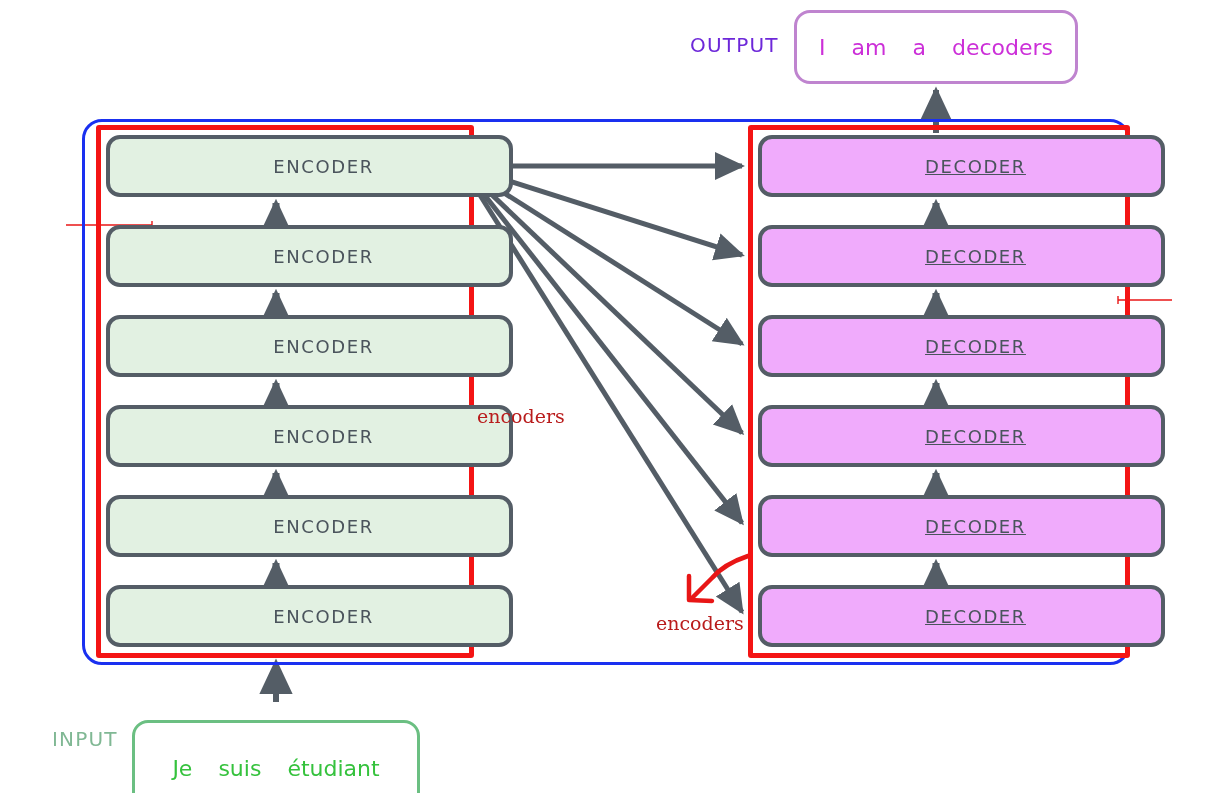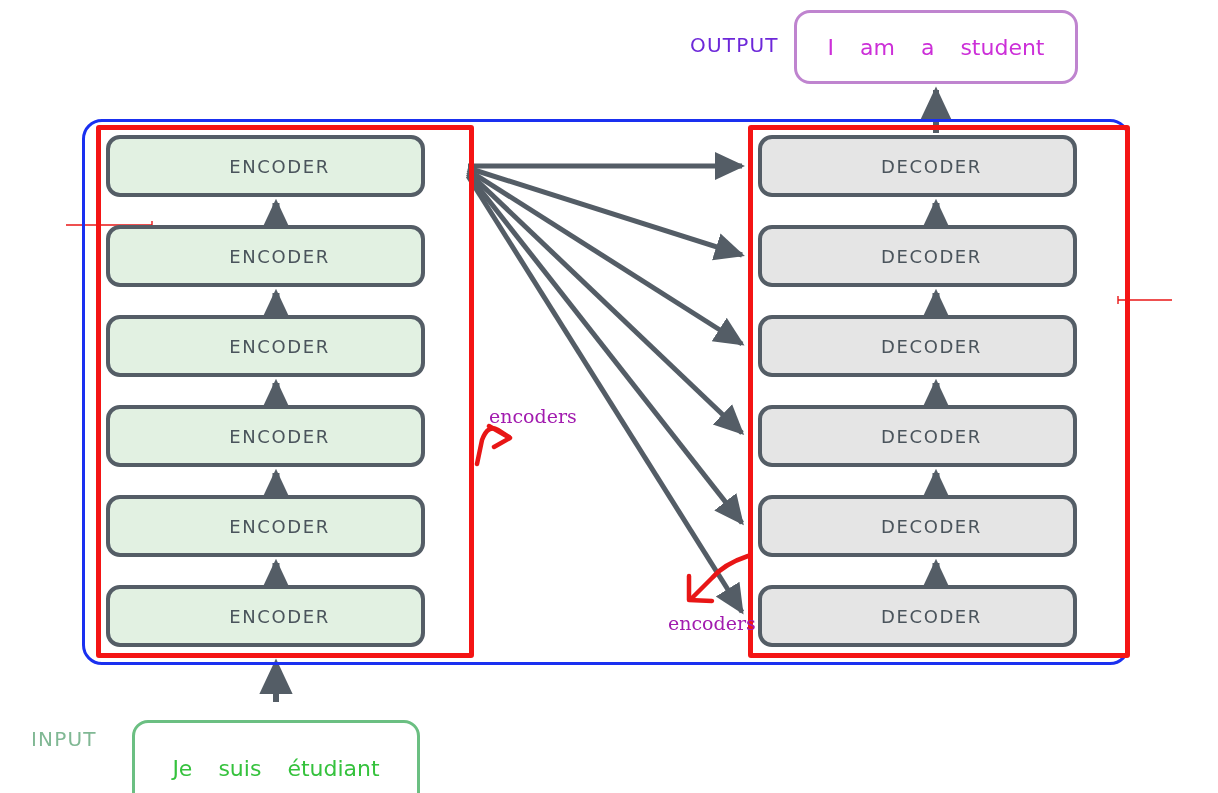--- a/index.html
+++ b/index.html
@@ -44,35 +44,35 @@
   .stack {
     position: absolute;
     width: 350px;
   }
   .stack.enc { left: 106px; top: 135px; }
   .stack.dec { left: 758px; top: 135px; }
 
   .block {
     position: absolute;
     left: 0;
-    width: 319px;
+    width: 407px;
     height: 62px;
     border: 4px solid #545d66;
     border-radius: 14px;
     box-sizing: border-box;
     display: flex;
     align-items: center;
     justify-content: center;
     font-size: 18px;
     letter-spacing: 1.6px;
     color: #4a545c;
     padding-left: 28px;
   }
   .block.enc { background: #e2f1e2; }
-  .block.dec { background: #e5e5e5; }
+  .block.dec { background: #f0abfc; text-decoration: underline; }
   
   .io-box {
     position: absolute;
     box-sizing: border-box;
     border-radius: 16px;
     display: flex;
     align-items: center;
     justify-content: center;
     background: #ffffff;
   }
@@ -92,30 +92,29 @@
   }
   .io-words.input-words { color: #35c23d; }
   .io-words.output-words { color: #cc2fd8; }
 
   .io-label {
     position: absolute;
     font-size: 20px;
     letter-spacing: 1.2px;
     font-weight: 500;
   }
-  .io-label.input-label  { left: 31px;  top: 727px; color: #80b894; }
+  .io-label.input-label  { left: 52px;  top: 727px; color: #80b894; }
   .io-label.output-label { left: 690px; top: 33px;  color: #6d28d9; }
 
   
   .annot {
     position: absolute;
     font-family: "DejaVu Serif", "Liberation Serif", serif;
     font-size: 19px;
-    color: #a21caf;
-    margin-left: 12px;
+    color: #b91c1c;
   }
   .annot.encoders-label { left: 477px; top: 405px; }
   .annot.decoders-label { left: 656px; top: 612px; }
 
   
   svg.overlay {
     position: absolute;
     left: 0; top: 0;
     width: 1218px;
     height: 793px;
@@ -245,17 +244,17 @@
       <span>étudiant</span>
     </div>
   </div>
 
   <div class="io-label output-label">OUTPUT</div>
   <div class="io-box output">
     <div class="io-words output-words">
       <span>I</span>
       <span>am</span>
       <span>a</span>
-      <span>student</span>
+      <span>decoders</span>
     </div>
   </div>
 
 </div>
 
 </body></html>

